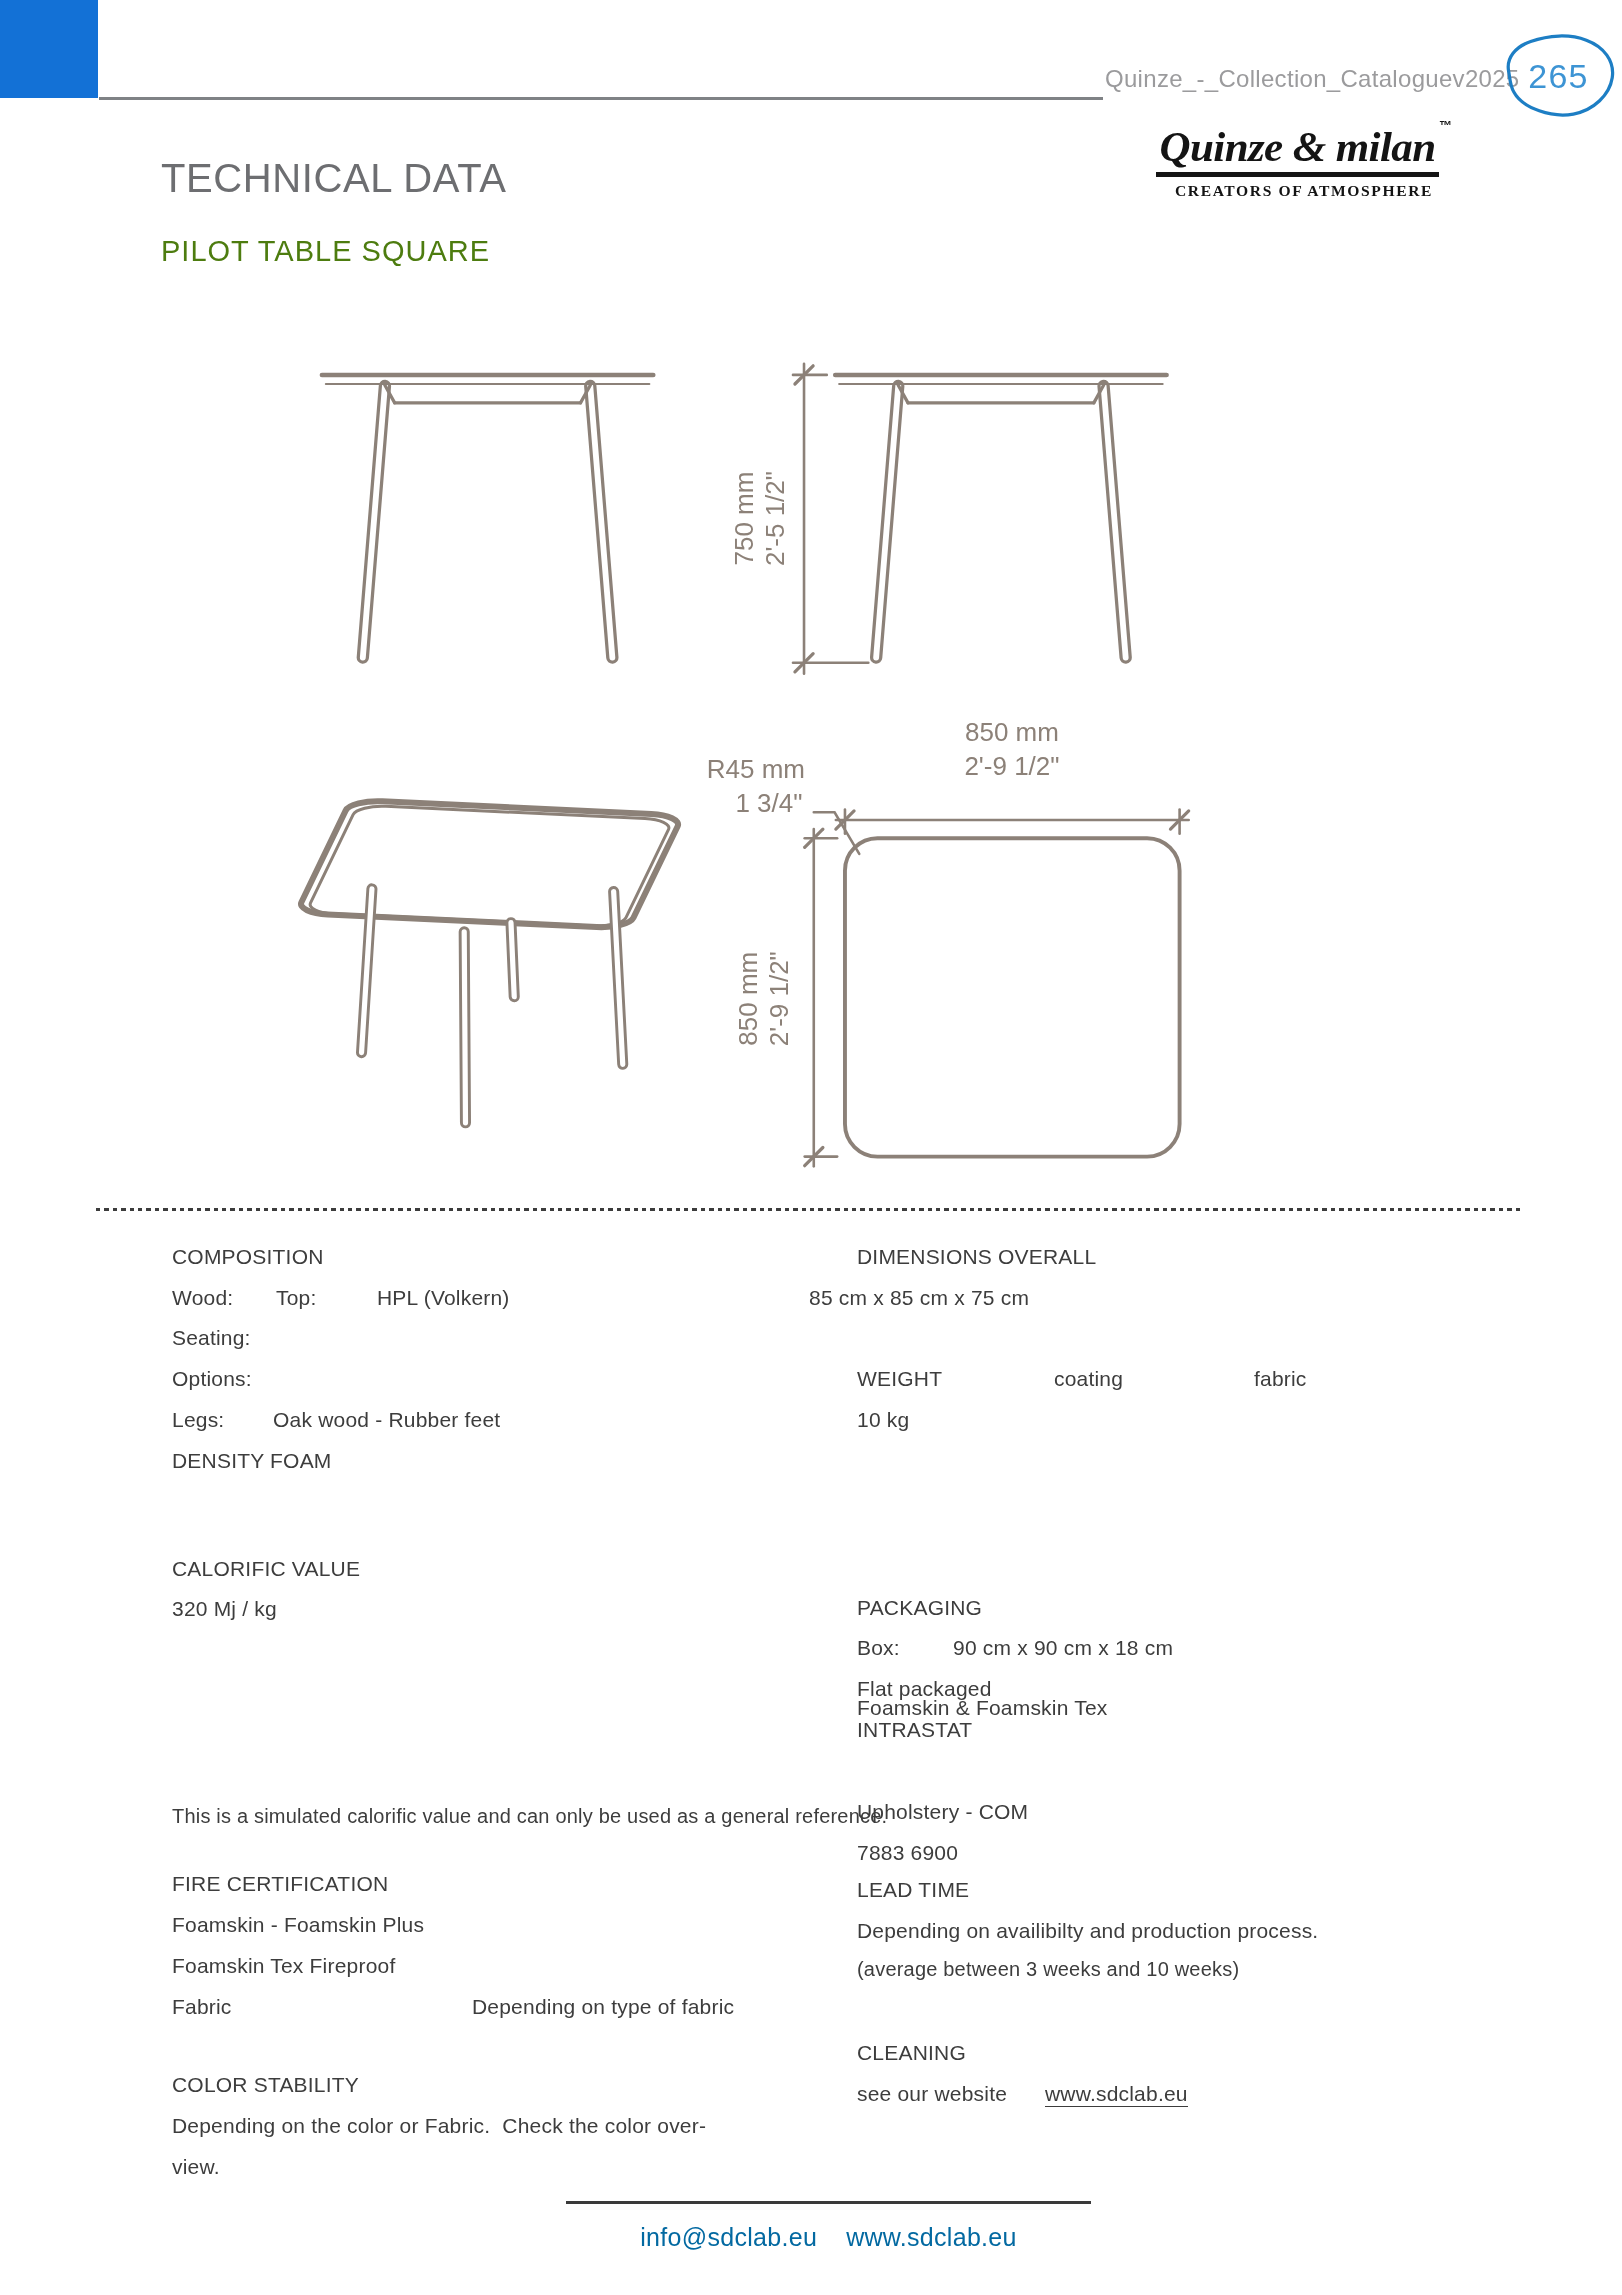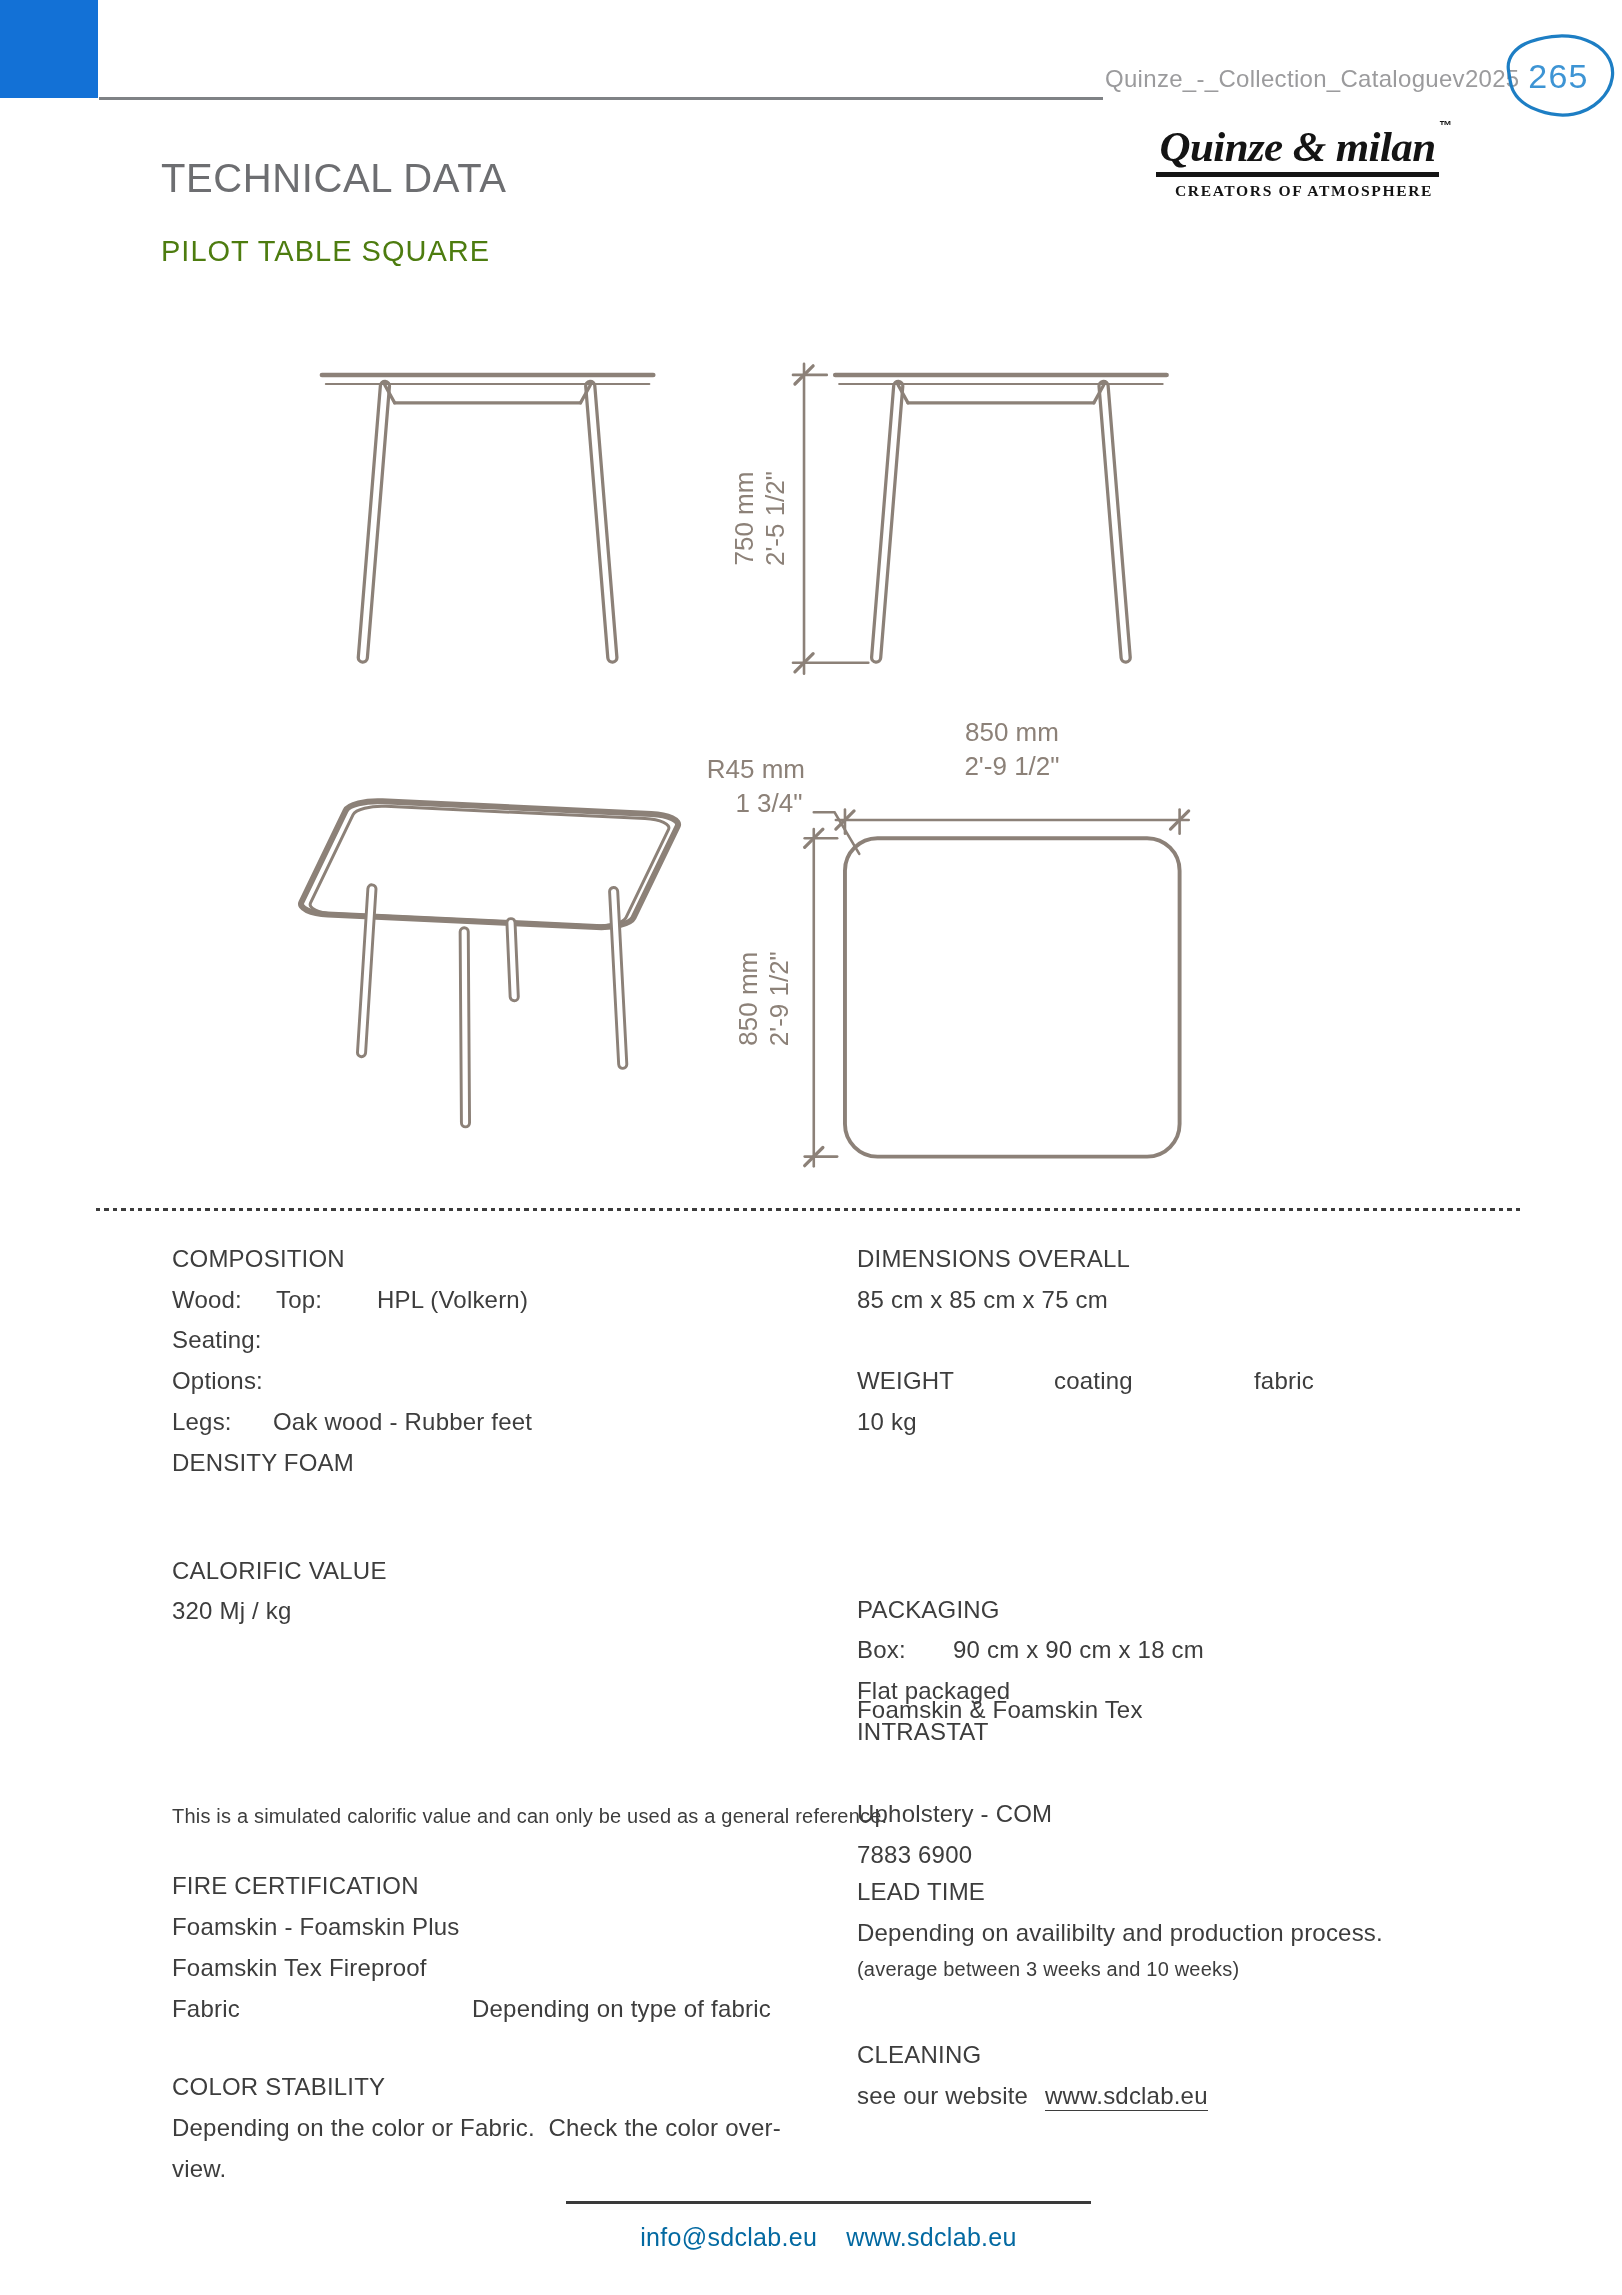--- a/index.html
+++ b/index.html
@@ -21,21 +21,21 @@
              font-size:43px;color:#141414;letter-spacing:-0.6px;border-bottom:5.8px solid #141414;
              padding:0 3.9px 1.3px 3.9px;white-space:pre;}
   .logo-tm{font-family:"Liberation Sans",sans-serif;font-style:normal;font-weight:700;font-size:13px;
            color:#141414;vertical-align:top;position:relative;top:-3.9px;}
   .logo-tagline{font-family:"Liberation Serif",serif;font-weight:700;font-size:15.6px;color:#141414;
                 letter-spacing:1.6px;margin-top:5.2px;white-space:pre;}
   
   .dotted-divider{left:96px;top:1208px;width:1427px;height:2.6px;
       background:repeating-linear-gradient(to right,#3c3c3c 0 4.5px,transparent 4.5px 8.4px);}
   
-  .t{position:absolute;font-size:24px;color:#3d3d3d;letter-spacing:0.2px;white-space:pre;}
+  .t{position:absolute;font-size:21px;color:#3d3d3d;letter-spacing:0.2px;white-space:pre;}
   .t.small{font-size:20px;}
   .link-underline{border-bottom:1.3px solid #3d3d3d;padding-bottom:0.6px;}
   
   .footer-line{left:566px;top:2201px;width:525px;height:3.2px;background:#3a3a3a;}
   .footer-text{left:566px;top:2223px;width:525px;display:flex;justify-content:center;gap:29px;
                font-size:25px;color:#0369a1;letter-spacing:0.3px;}
   svg text{font-family:"Liberation Sans",sans-serif;}
 </style>
 </head>
 <body>
@@ -165,21 +165,21 @@
   <div class="t" style="left:172px;top:1913px;">Foamskin - Foamskin Plus</div>
   <div class="t" style="left:172px;top:1954px;">Foamskin Tex Fireproof</div>
   <div class="t" style="left:172px;top:1995px;">Fabric</div>
   <div class="t" style="left:472px;top:1995px;">Depending on type of fabric</div>
 
   <div class="t" style="left:172px;top:2073px;">COLOR STABILITY</div>
   <div class="t" style="left:172px;top:2114px;">Depending on the color or Fabric.  Check the color over-</div>
   <div class="t" style="left:172px;top:2155px;">view.</div>
 
   <div class="t" style="left:857px;top:1245px;">DIMENSIONS OVERALL</div>
-  <div class="t" style="left:857px;top:1286px;text-align:right;">85 cm x 85 cm x 75 cm</div>
+  <div class="t" style="left:809px;top:1286px;text-align:right;">85 cm x 85 cm x 75 cm</div>
 
   <div class="t" style="left:857px;top:1367px;">WEIGHT</div>
   <div class="t" style="left:1054px;top:1367px;">coating</div>
   <div class="t" style="left:1254px;top:1367px;">fabric</div>
   <div class="t" style="left:857px;top:1408px;">10 kg</div>
 
   <div class="t" style="left:857px;top:1596px;">PACKAGING</div>
   <div class="t" style="left:857px;top:1636px;">Box:</div>
   <div class="t" style="left:953px;top:1636px;">90 cm x 90 cm x 18 cm</div>
   <div class="t" style="left:857px;top:1677px;">Flat packaged</div>

